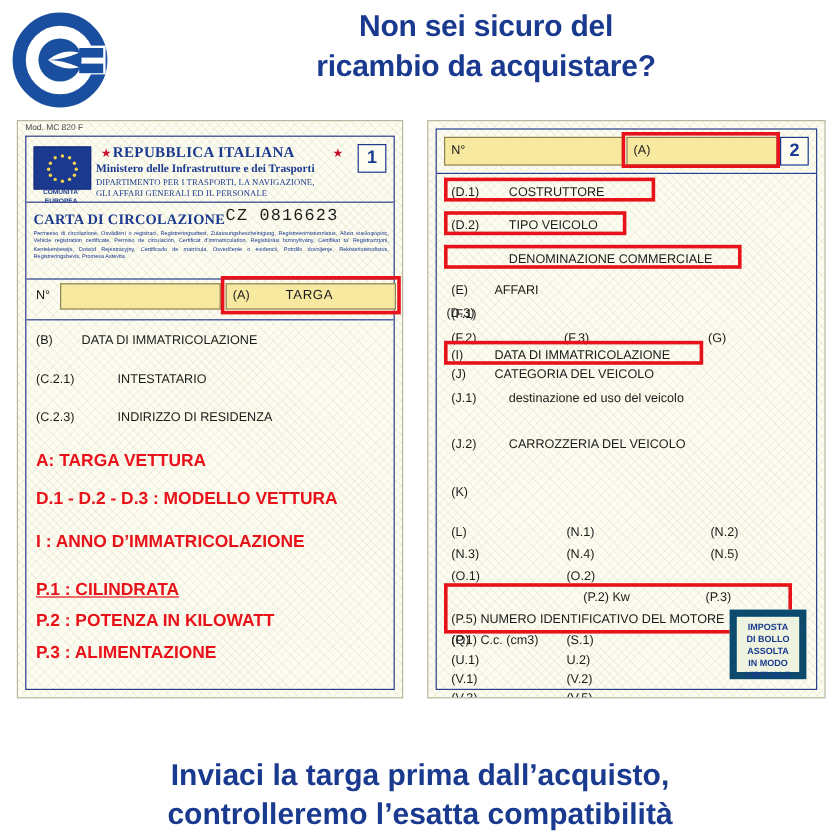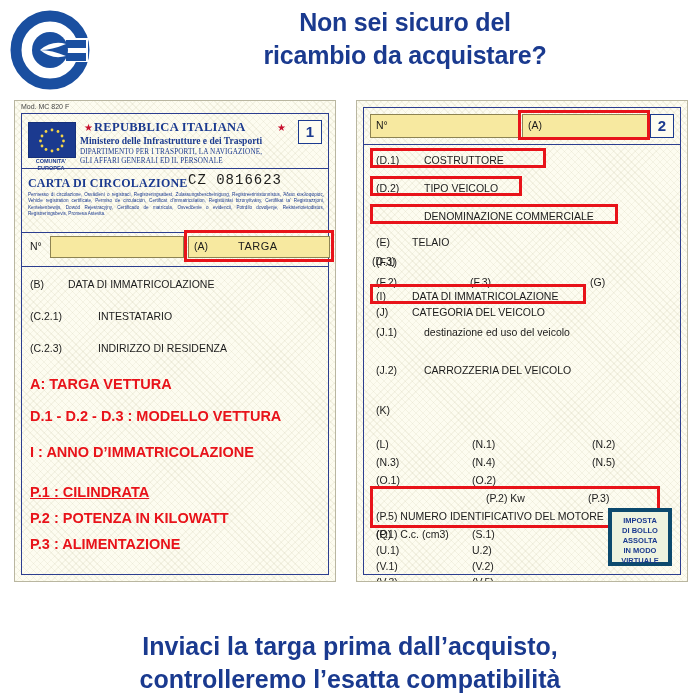--- a/index.html
+++ b/index.html
@@ -127,21 +127,21 @@
     font-family:"Liberation Sans", sans-serif;
   }
   .yellowfield{
     position:absolute;background:#f7e9a0;border:1px solid #8d8352;
   }
   .targa-lab{
     position:absolute;font-size:11px;color:#1b1b1b;letter-spacing:.5px;
   }
   .stamp{
     position:absolute;right:8px;bottom:8px;width:64px;height:58px;
-    border:4px solid #0c4a6e;background:#eef3df;
+    border:6px solid #0c4a6e;background:#eef3df;
     color:#1b3a8f;font-size:7.5px;line-height:10px;text-align:center;
     padding-top:4px;box-sizing:border-box;font-weight:bold;
   }
 </style>
 </head>
 <body>
 
 <div id="header">
   <div id="logo">
     <svg width="80" height="80" viewBox="0 0 80 80">
@@ -249,21 +249,21 @@
 
     <div class="fieldrow" style="left:12px;top:74px;">(D.2)</div>
     <div class="fieldrow" style="left:60px;top:74px;">TIPO VEICOLO</div>
     <div class="redbox" style="left:6px;top:68px;width:152px;height:20px;"></div>
 
     <div class="fieldrow" style="left:8px;top:102px;margin-top:45px;">(D.3)</div>
     <div class="fieldrow" style="left:60px;top:102px;">DENOMINAZIONE COMMERCIALE</div>
     <div class="redbox" style="left:6px;top:96px;width:248px;height:20px;"></div>
 
     <div class="fieldrow" style="left:12px;top:128px;">(E)</div>
-    <div class="fieldrow" style="left:48px;top:128px;">TELAIO</div>
+    <div class="fieldrow" style="left:48px;top:128px;">AFFARI</div>
 
     <div class="fieldrow" style="left:12px;top:148px;">(F.1)</div>
 
     <div class="fieldrow" style="left:12px;top:168px;">(F.2)</div>
     <div class="fieldrow" style="left:106px;top:168px;">(F.3)</div>
     <div class="fieldrow" style="left:226px;top:168px;">(G)</div>
 
     <div class="fieldrow" style="left:12px;top:182px;">(I)</div>
     <div class="fieldrow" style="left:48px;top:182px;">DATA DI IMMATRICOLAZIONE</div>
     <div class="redbox" style="left:6px;top:176px;width:216px;height:20px;"></div>

